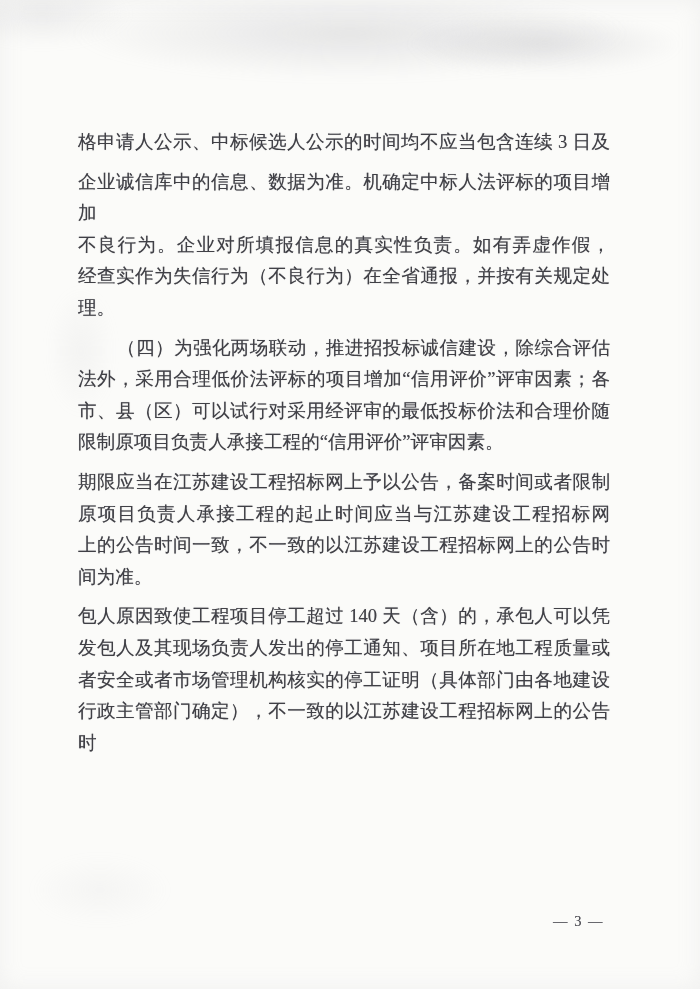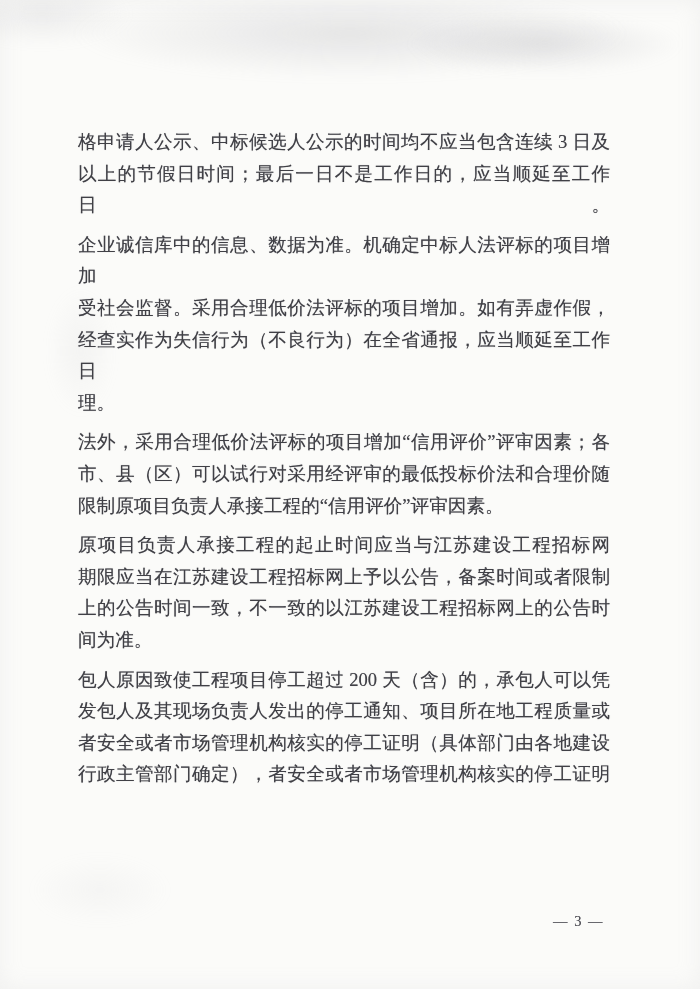--- a/index.html
+++ b/index.html
@@ -79,41 +79,41 @@
 <div class="page">
   <div class="scan-artifact a1"></div>
   <div class="scan-artifact a2"></div>
   <div class="scan-artifact a3"></div>
   <div class="scan-artifact a4"></div>
   <div class="scan-artifact a5"></div>
 
   <main id="doc-body" class="text-block">
       <div class="para">
         <div class="line">格申请人公示、中标候选人公示的时间均不应当包含连续 3 日及</div>
-        <div class="line">以上的节假日时间；最后一日不是工作日的，应当顺延至工作日。</div>
       </div>
       <div class="para">
         <div class="line">企业诚信库中的信息、数据为准。机确定中标人法评标的项目增加</div>
-        <div class="line">受社会监督。采用合理低价法评标的项目增加。如有弄虚作假，</div>
-        <div class="line">经查实作为失信行为（不良行为）在全省通报，应当顺延至工作日</div>
+        <div class="line">不良行为。企业对所填报信息的真实性负责。如有弄虚作假，</div>
+        <div class="line">经查实作为失信行为（不良行为）在全省通报，并按有关规定处</div>
         <div class="line no-fill">理。</div>
       </div>
       <div class="para">
+        <div class="line indent">（四）为强化两场联动，推进招投标诚信建设，除综合评估</div>
         <div class="line">法外，采用合理低价法评标的项目增加“信用评价”评审因素；各</div>
         <div class="line">市、县（区）可以试行对采用经评审的最低投标价法和合理价随</div>
         <div class="line no-fill">限制原项目负责人承接工程的“信用评价”评审因素。</div>
       </div>
       <div class="para">
+        <div class="line">期限应当在江苏建设工程招标网上予以公告，备案时间或者限制</div>
         <div class="line">原项目负责人承接工程的起止时间应当与江苏建设工程招标网</div>
-        <div class="line">期限应当在江苏建设工程招标网上予以公告，备案时间或者限制</div>
         <div class="line">上的公告时间一致，不一致的以江苏建设工程招标网上的公告时</div>
         <div class="line no-fill">间为准。</div>
       </div>
       <div class="para">
-        <div class="line">包人原因致使工程项目停工超过 200 天（含）的，承包人可以凭</div>
+        <div class="line">包人原因致使工程项目停工超过 140 天（含）的，承包人可以凭</div>
         <div class="line">发包人及其现场负责人发出的停工通知、项目所在地工程质量或</div>
         <div class="line">者安全或者市场管理机构核实的停工证明（具体部门由各地建设</div>
-        <div class="line">行政主管部门确定），者安全或者市场管理机构核实的停工证明</div>
+        <div class="line">行政主管部门确定），不一致的以江苏建设工程招标网上的公告时</div>
       </div>
     </main>
 
   <div class="footer">— 3 —</div>
 </div>
 
 </body></html>

